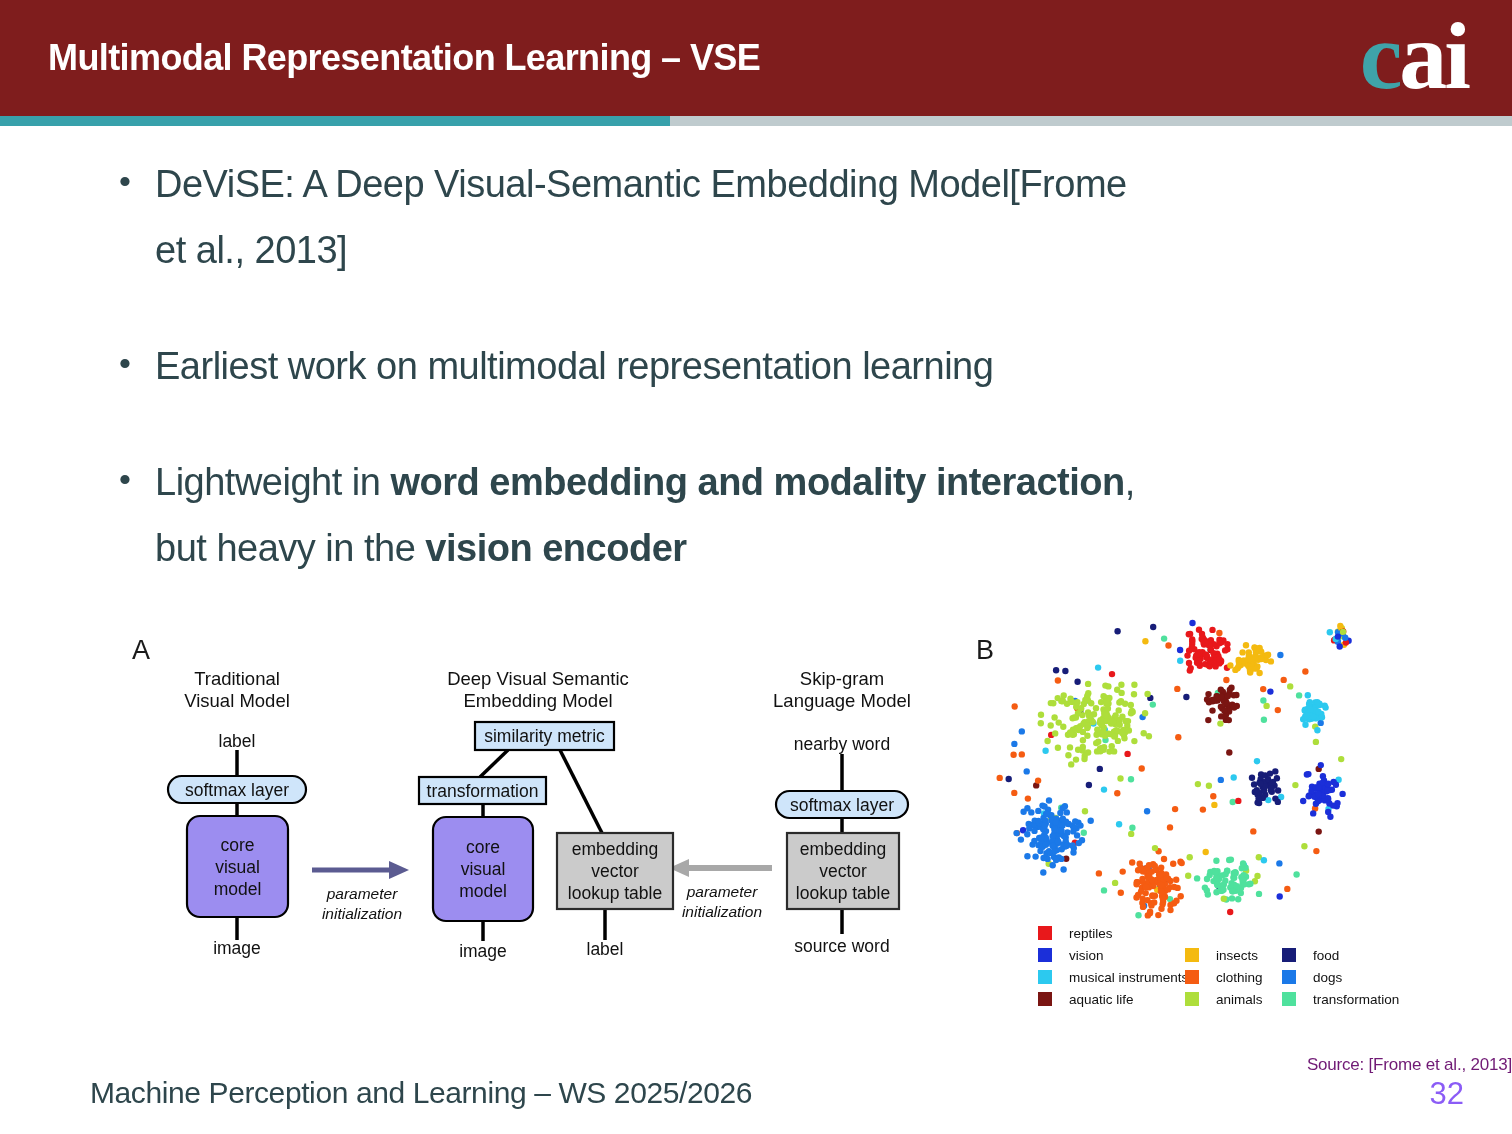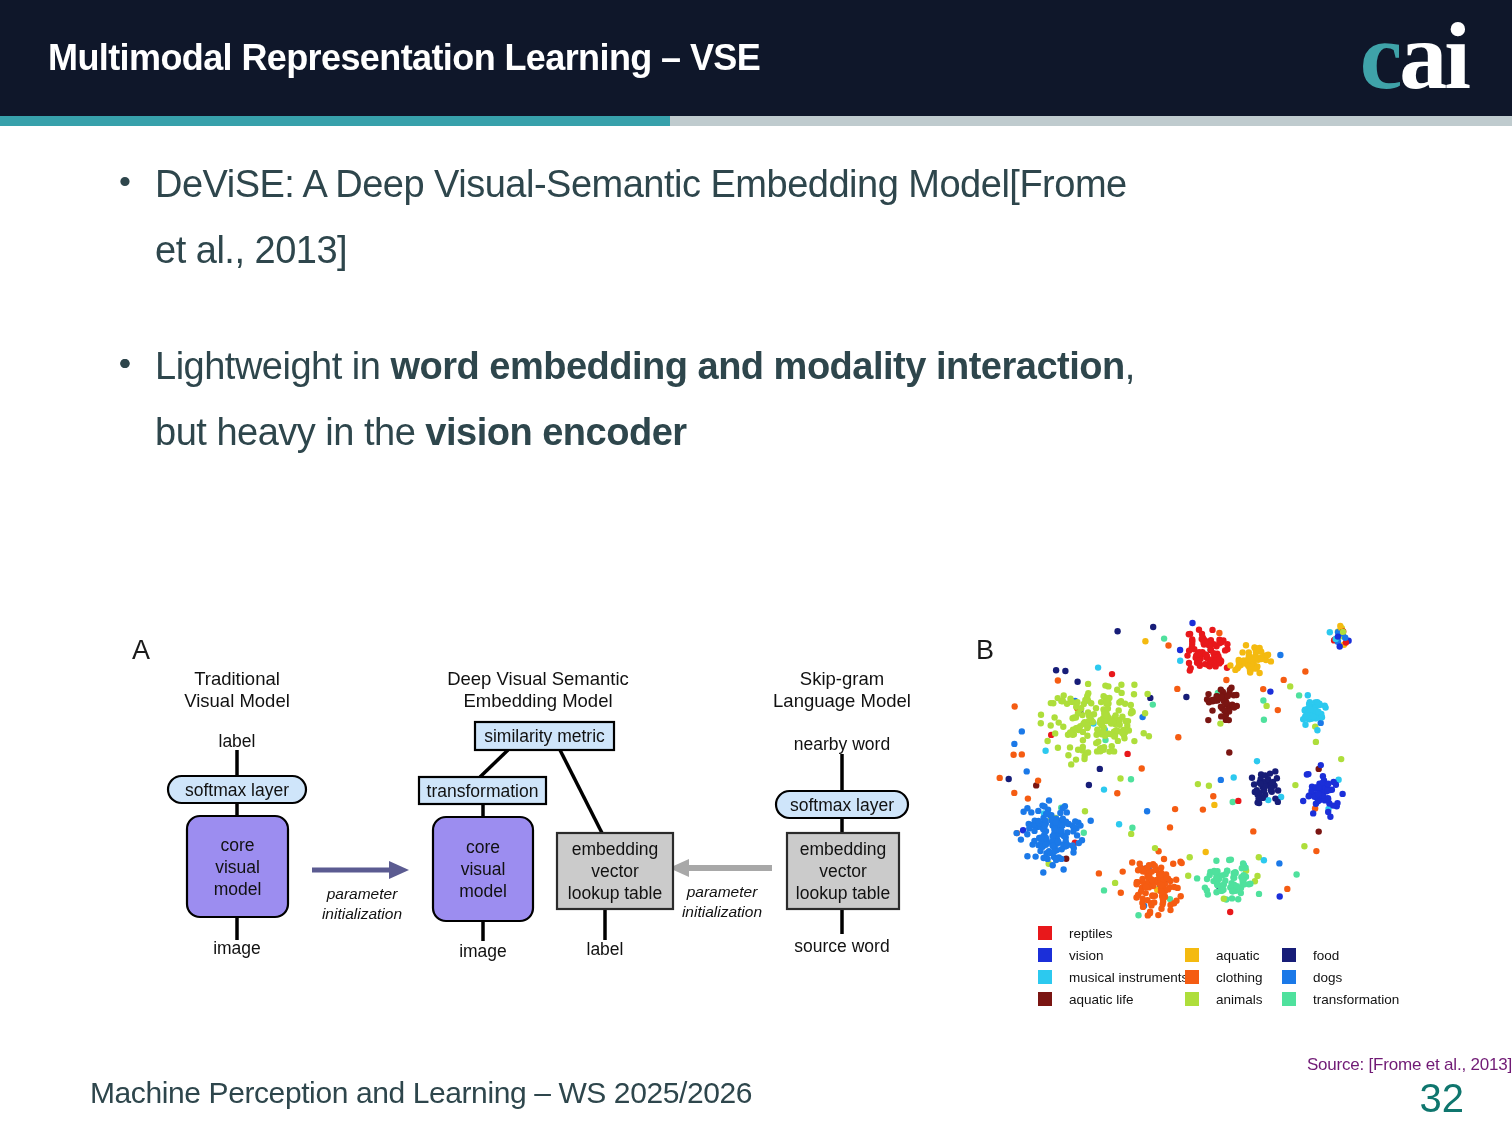--- a/index.html
+++ b/index.html
@@ -1,21 +1,21 @@
 <!DOCTYPE html>
 <html><head>
 <meta charset="utf-8">
 <style>
   html,body{margin:0;padding:0;background:#e8e8e8;}
   .slide{
     position:relative;width:1512px;height:1134px;background:#ffffff;overflow:hidden;
     font-family:"Liberation Sans",sans-serif;margin:0 auto;
   }
   
-  .header{position:absolute;left:0;top:0;width:1512px;height:116px;background:#0f172a;}
+  .header{position:absolute;left:0;top:0;width:1512px;height:116px;background:#7f1d1d;}
   .header-title{
     position:absolute;left:48px;top:0;height:116px;display:flex;align-items:center;
     color:#ffffff;font-size:36px;font-weight:700;letter-spacing:-0.6px;
   }
   .logo{
     position:absolute;right:44px;top:0;height:112px;display:flex;align-items:center;
     font-family:"Liberation Serif",serif;font-weight:700;font-size:96px;letter-spacing:-3px;line-height:1;
   }
   .logo .logo-c{color:#3fa3a9;}
   .logo .logo-ai{color:#ffffff;}
@@ -43,21 +43,21 @@
   
   .footer-source{
     position:absolute;left:0;right:0;top:1055px;text-align:right;
     color:#701a75;font-size:17px;letter-spacing:-0.2px;
   }
   .footer-course{
     position:absolute;left:90px;right:0;top:1076px;text-align:left;
     color:#2e464c;font-size:30px;letter-spacing:-0.4px;
   }
   .footer-page{
-    position:absolute;right:48px;top:1076px;color:#0f766e;font-size:40px;
+    position:absolute;right:48px;top:1076px;color:#8b5cf6;font-size:31px;
   }
 </style>
 </head>
 <body>
 
 <div class="slide">
 
   <div class="header">
     <div class="header-title">Multimodal Representation Learning – VSE</div>
     <div class="logo">
@@ -65,21 +65,21 @@
         <span class="logo-ai">ai</span>
       </div>
   </div>
   <div class="stripe">
     <div class="stripe-teal"></div>
   </div>
 
   <ul class="bullets">
       <li class="bullet-item"><span class="bullet-marker">•</span><span>DeViSE: A Deep Visual-Semantic Embedding Model[Frome
 et al., 2013]</span></li>
-      <li class="bullet-item"><span class="bullet-marker">•</span></li>
+      <li class="bullet-item"><span class="bullet-marker">•</span><span>Earliest work on multimodal representation learning</span></li>
       <li class="bullet-item"><span class="bullet-marker">•</span><span>Lightweight in </span><span class="seg-bold">word embedding and modality interaction</span><span>,
 but heavy in the </span><span class="seg-bold">vision encoder</span></li>
     </ul>
 
   <svg id="fig" width="1512" height="1134" viewBox="0 0 1512 1134">
       <line x1="237" y1="750" x2="237" y2="776" stroke="#000000" stroke-width="3.5"></line>
       <line x1="237" y1="803" x2="237" y2="817" stroke="#000000" stroke-width="3.5"></line>
       <line x1="237" y1="917" x2="237" y2="940" stroke="#000000" stroke-width="3.5"></line>
       <line x1="508" y1="750" x2="480" y2="777" stroke="#000000" stroke-width="3.5"></line>
       <line x1="560" y1="750" x2="602" y2="833" stroke="#000000" stroke-width="3.5"></line>
@@ -1141,21 +1141,21 @@
         <span class="legend-label">reptiles</span>
       </div>
       <div class="legend-cell"></div>
       <div class="legend-cell"></div>
       <div class="legend-cell">
         <span class="legend-swatch" style="background: rgb(27, 47, 217);"></span>
         <span class="legend-label">vision</span>
       </div>
       <div class="legend-cell">
         <span class="legend-swatch" style="background: rgb(244, 186, 16);"></span>
-        <span class="legend-label">aquatic</span>
+        <span class="legend-label">insects</span>
       </div>
       <div class="legend-cell">
         <span class="legend-swatch" style="background: rgb(23, 29, 120);"></span>
         <span class="legend-label">food</span>
       </div>
       <div class="legend-cell">
         <span class="legend-swatch" style="background: rgb(44, 201, 239);"></span>
         <span class="legend-label">musical instruments</span>
       </div>
       <div class="legend-cell">

